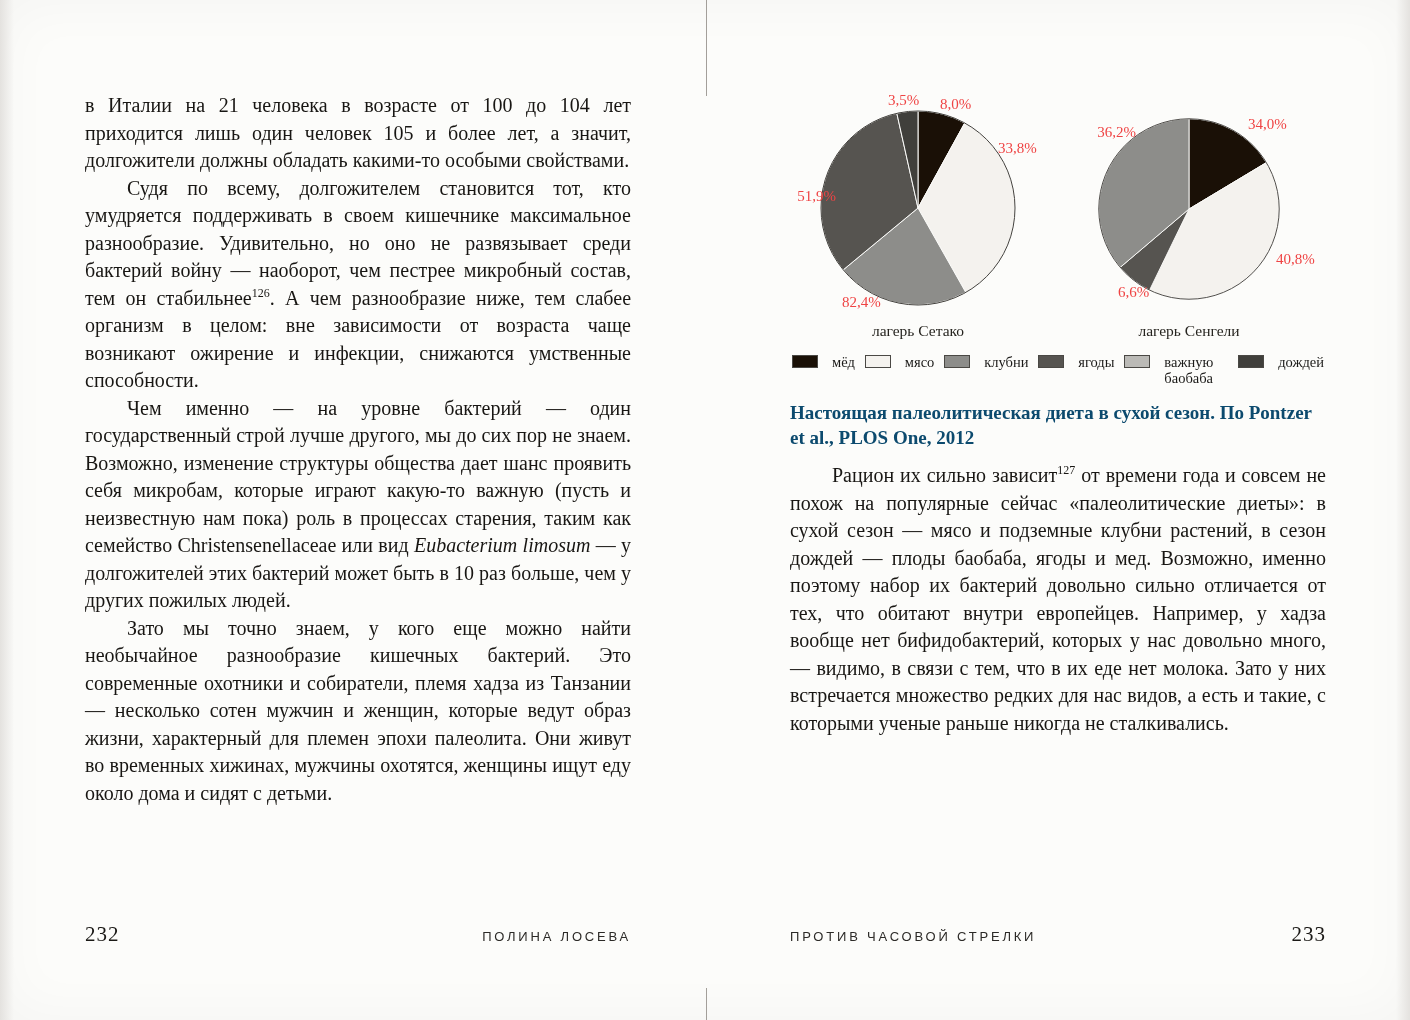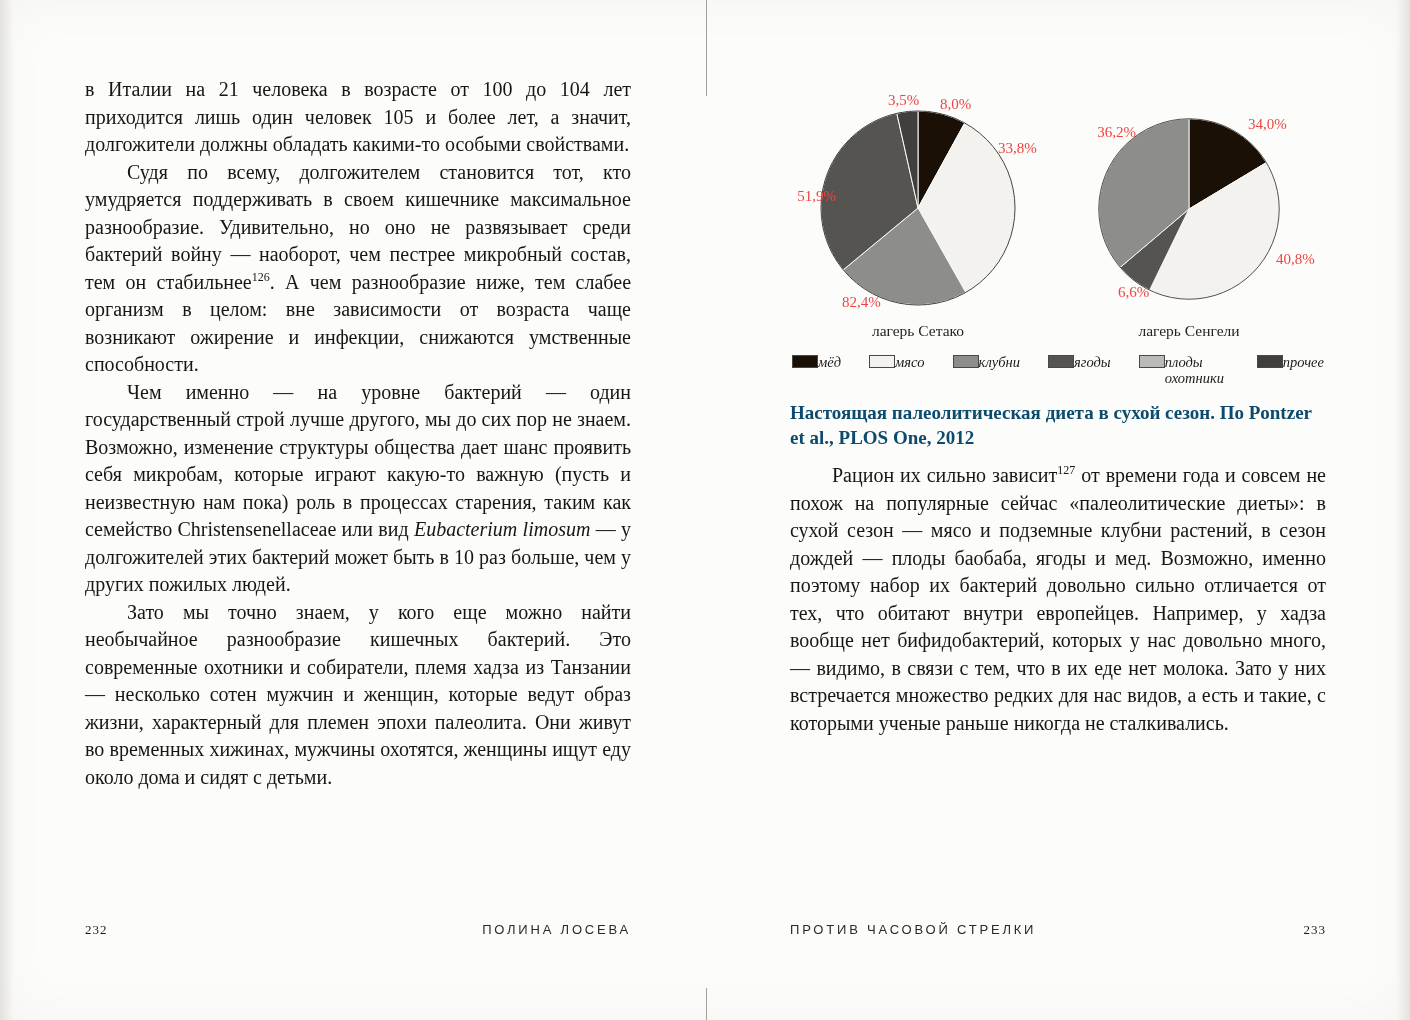--- a/index.html
+++ b/index.html
@@ -23,21 +23,21 @@
 
   .body-text { position:absolute; }
   .body-text p {
     margin:0; text-align:justify;
     font-size:20px; line-height:27.5px;
     hyphens:auto;
   }
   .body-text p.indent { text-indent:42px; }
   .body-text sup { font-size:12px; line-height:0; }
 
-  .left-text  { left:85px;  top:76px;  width:546px; }
+  .left-text  { left:85px;  top:92px;  width:546px; }
   .right-text { left:790px; top:462px; width:536px; }
 
   .fig { position:absolute; left:790px; top:88px; width:536px; height:260px; }
   .pie { position:absolute; }
   .pie-a { left:28px;  top:20px; width:200px; height:200px; }
   .pie-b { left:306px; top:28px; width:186px; height:186px; }
   .pie svg { display:block; width:100%; height:100%; }
   .pie-label { position:absolute; font-size:15px; color:#ef4444; white-space:nowrap; }
   .pl-1 { left:98px;  top:4px; }
   .pl-2 { left:150px; top:8px; }
@@ -50,39 +50,39 @@
   .pl-9 { left:328px; top:196px; }
   .pie-title { position:absolute; font-size:15.5px; color:#26241f; text-align:center; }
   .t-a { left:28px;  top:234px; width:200px; }
   .t-b { left:306px; top:234px; width:186px; }
 
   .legend {
     position:absolute; left:790px; top:354px; width:536px;
     display:flex; justify-content:space-between; align-items:flex-start;
     padding:0 2px; box-sizing:border-box;
   }
-  .legend-item { display:flex; align-items:flex-start; gap:0;font-style:italic; }
+  .legend-item { display:flex; align-items:flex-start; gap:14px; }
   .swatch { flex:0 0 auto; width:26px; height:13px; margin-top:1px; border:1px solid #4a4844; box-sizing:border-box; }
   .lab { display:inline-block; max-width:64px; font-size:14.5px; line-height:16px; color:#1b1a18; }
 
   .caption {
     position:absolute; left:790px; top:400px; width:536px;
     font-size:19px; line-height:25px; font-weight:bold; color:#0c4a6e;
   }
 
   .footer {
     position:absolute; top:922px; display:flex; justify-content:space-between; align-items:baseline;
   }
   .footer-left  { left:85px;  width:546px; }
   .footer-right { left:790px; width:536px; }
   .running {
     font-family:"Liberation Sans", sans-serif;
     font-size:13px; letter-spacing:2.8px; text-transform:uppercase; color:#2c2a27;
   }
-  .pagenum { font-size:13px; letter-spacing:1px; color:#1b1916; }
+  .pagenum { font-size:21px; letter-spacing:1px; color:#1b1916; }
 </style>
 </head>
 <body>
 
 <div class="spread">
   <div class="edge edge-left"></div>
   <div class="edge edge-right"></div>
   <div class="gutter gutter-top"></div>
   <div class="gutter gutter-bottom"></div>
 
@@ -141,25 +141,25 @@
       <div class="legend-item">
       <span class="swatch" style="background: rgb(141, 141, 138);"></span>
       <span class="lab">клубни</span>
     </div>
       <div class="legend-item">
       <span class="swatch" style="background: rgb(86, 84, 80);"></span>
       <span class="lab">ягоды</span>
     </div>
       <div class="legend-item">
       <span class="swatch" style="background: rgb(187, 186, 182);"></span>
-      <span class="lab">плоды охотники</span>
+      <span class="lab">важную баобаба</span>
     </div>
       <div class="legend-item">
       <span class="swatch" style="background: rgb(64, 63, 59);"></span>
-      <span class="lab">прочее</span>
+      <span class="lab">дождей</span>
     </div>
     </div>
 
   <div class="caption"><span style="font-weight: bold;">Настоящая палеолитическая диета в сухой сезон. По Pontzer et al., PLOS One, 2012</span></div>
 
   <div class="right-text body-text">
       <p class="para indent"><span>Рацион их сильно зависит</span><sup>127</sup><span> от времени года и совсем не похож на популярные сейчас «палеолитические диеты»: в сухой сезон — мясо и подземные клубни растений, в сезон дождей — плоды баобаба, ягоды и мед. Возможно, именно поэтому набор их бактерий довольно сильно отличается от тех, что обитают внутри европейцев. Например, у хадза вообще нет бифидобактерий, которых у нас довольно много, — видимо, в связи с тем, что в их еде нет молока. Зато у них встречается множество редких для нас видов, а есть и такие, с которыми ученые раньше никогда не сталкивались.</span></p>
     </div>
 
   <div class="footer footer-left">

